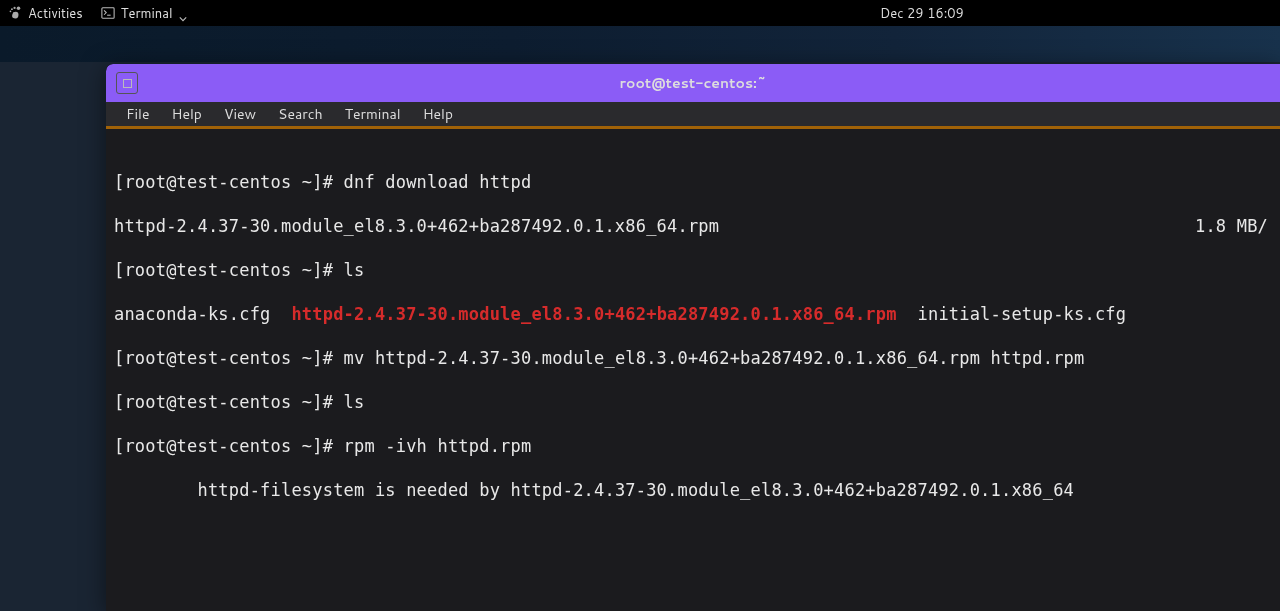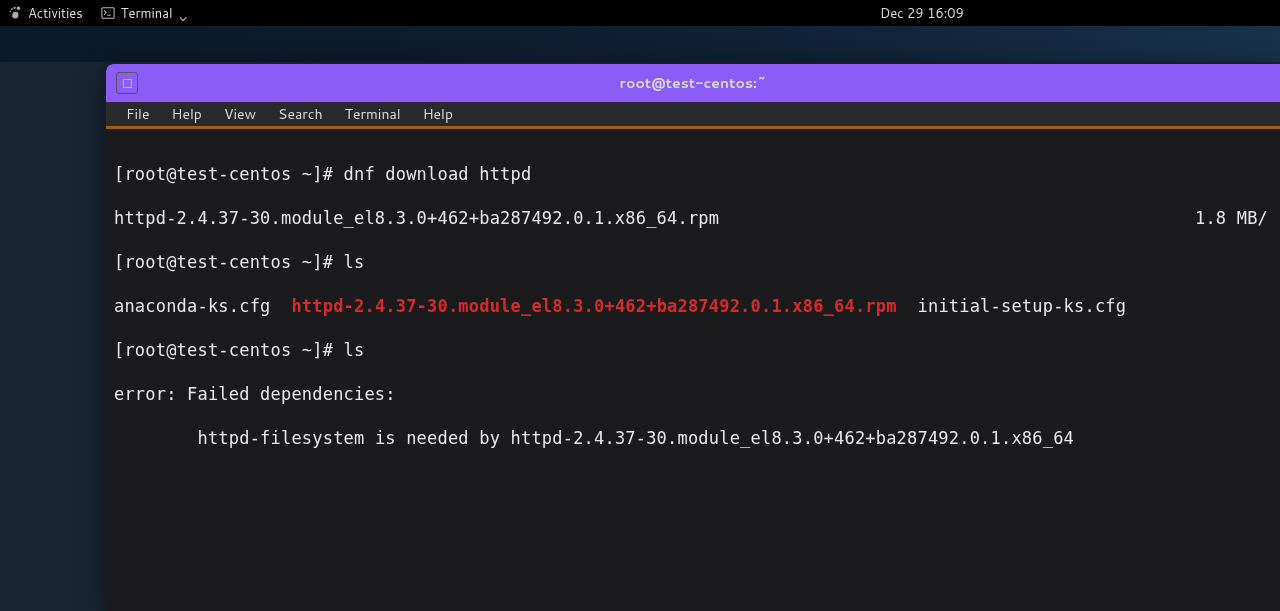--- a/index.html
+++ b/index.html
@@ -108,21 +108,21 @@
       gap: 2px;
       padding: 0 10px;
       font-size: 14px;
       color: #ddd;
       border-bottom: 3px solid #a16207;
     }
     .menubar .mi { padding: 3px 10px; border-radius: 3px; cursor: default; }
     .terminal-body {
       flex: 1;
       background: #1b1b1e;
-      padding: 12px 6px 6px 8px;
+      padding: 20px 6px 6px 8px;
       font-family: "DejaVu Sans Mono", "Liberation Mono", monospace;
       font-size: 17px;
       line-height: 22px;
       color: #e8e8e8;
       white-space: pre;
       overflow: hidden;
       letter-spacing: 0.2px;
     }
     .red { color: #d62b2b; font-weight: 600; }
     .right { float: right; padding-right: 6px; }
@@ -179,22 +179,23 @@
     <div class="mi">View</div>
     <div class="mi">Search</div>
     <div class="mi">Terminal</div>
     <div class="mi">Help</div>
   </div>
   <div class="terminal-body">
 <span class="line"><span>[root@test-centos ~]# </span><span>dnf download httpd</span></span>
 <span class="line"><span>httpd-2.4.37-30.module_el8.3.0+462+ba287492.0.1.x86_64.rpm</span><span class="right">1.8 MB/</span></span>
 <span class="line"><span>[root@test-centos ~]# </span><span>ls</span></span>
 <span class="line"><span>anaconda-ks.cfg  </span><span class="red">httpd-2.4.37-30.module_el8.3.0+462+ba287492.0.1.x86_64.rpm</span><span>  initial-setup-ks.cfg</span></span>
+<span class="line"><span>[root@test-centos ~]# </span><span>mv httpd-2.4.37-30.module_el8.3.0+462+ba287492.0.1.x86_64.rpm httpd.rpm</span></span>
 <span class="line"><span>[root@test-centos ~]# </span><span>ls</span></span>
-<span class="line">error: Failed dependencies:</span>
+<span class="line"><span>[root@test-centos ~]# </span><span>rpm -ivh httpd.rpm</span></span>
 <span class="line">        httpd-filesystem is needed by httpd-2.4.37-30.module_el8.3.0+462+ba287492.0.1.x86_64</span>
 
 
 
 
 
 
 
   </div>
 </div>

